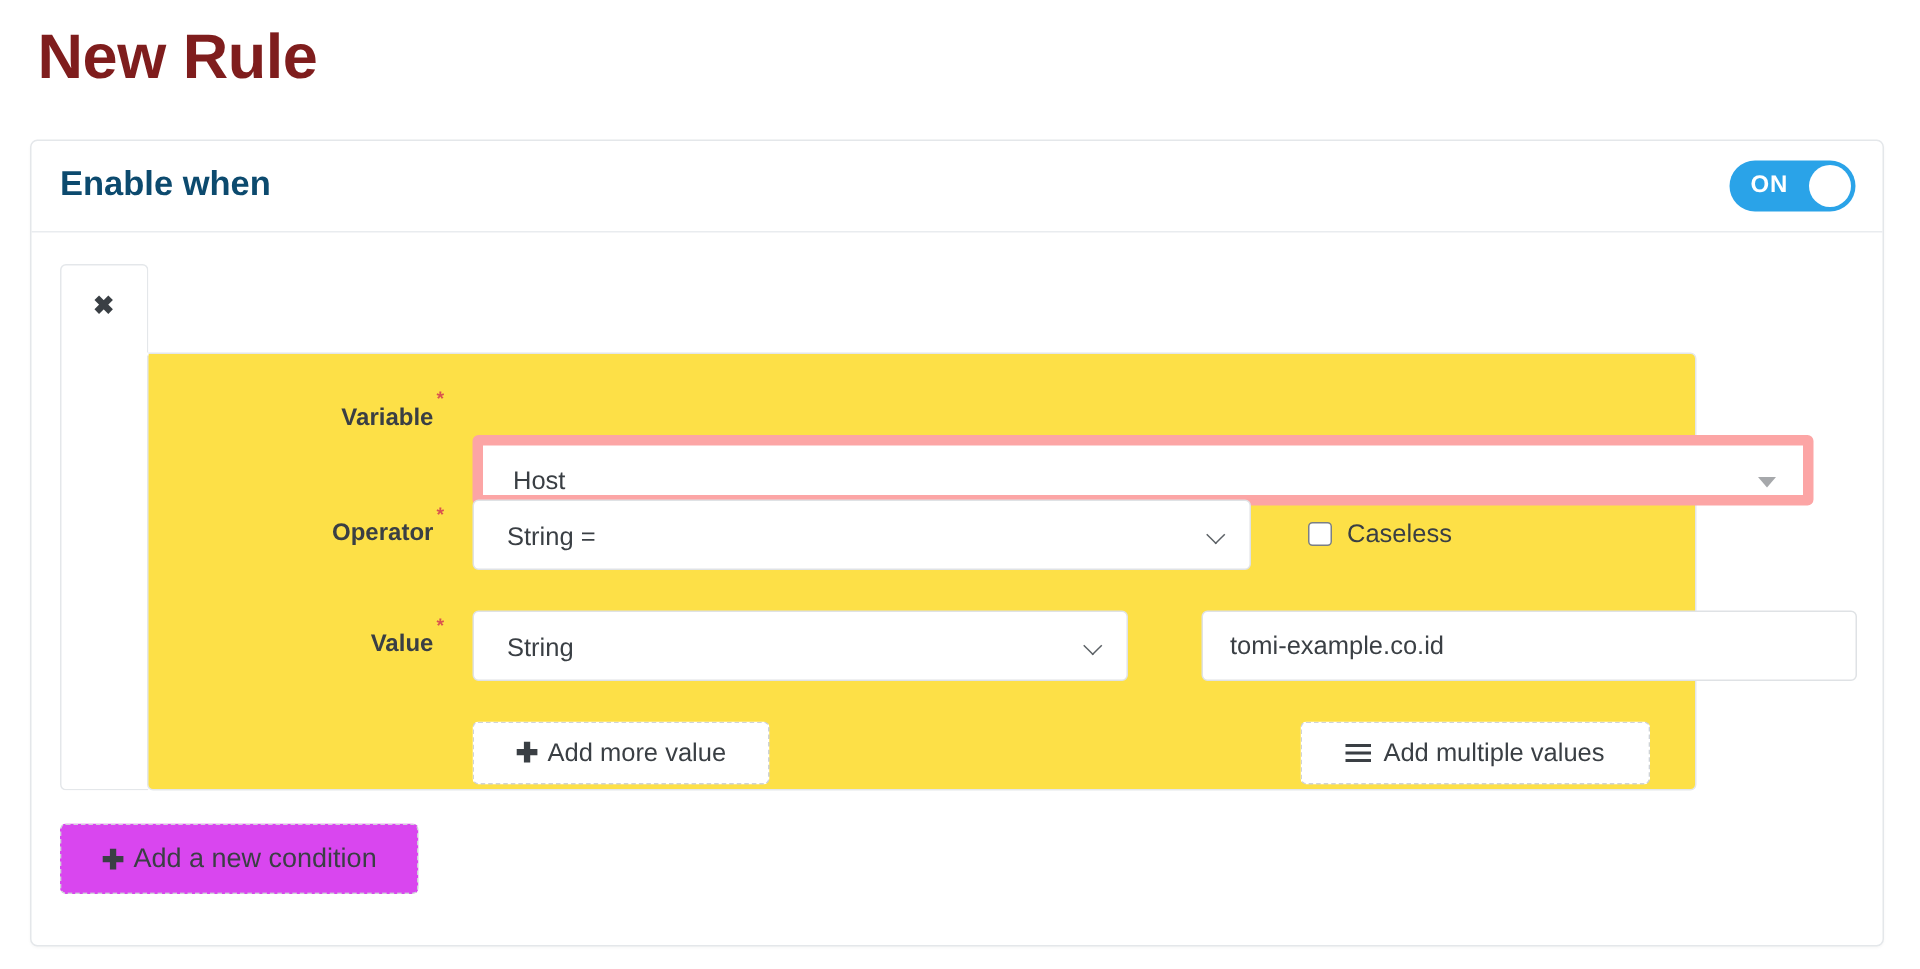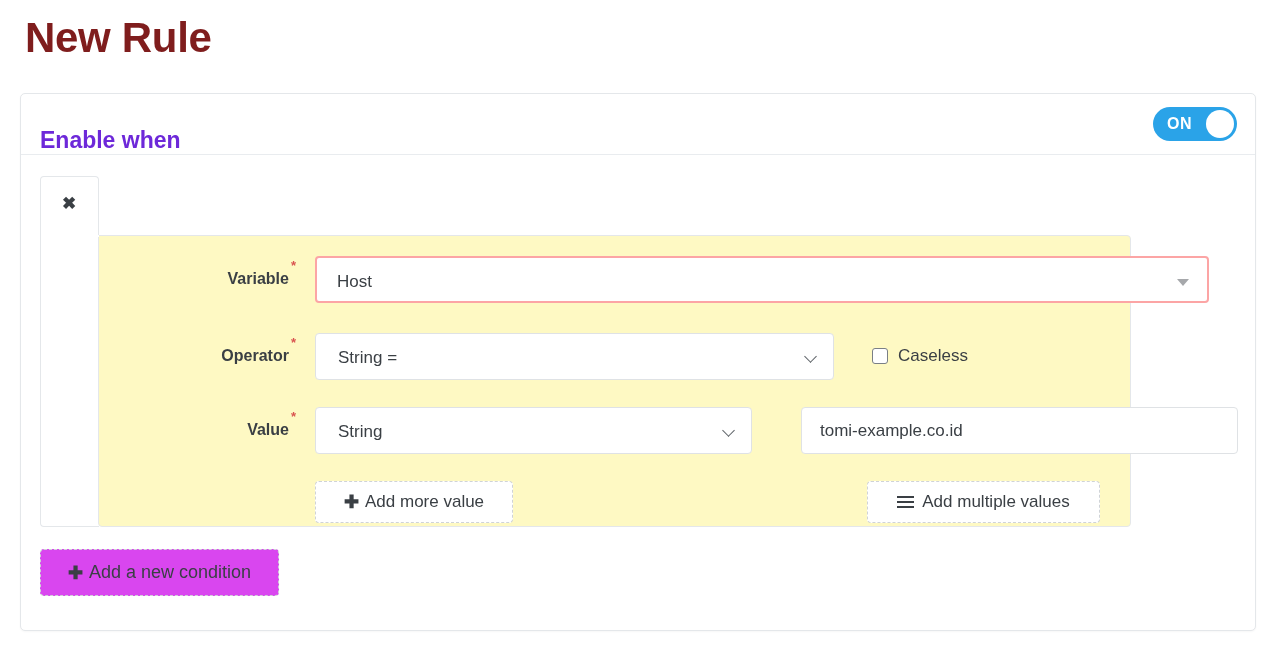--- a/index.html
+++ b/index.html
@@ -43,25 +43,25 @@
   }
   .panel-header {
     position: relative;
     height: 61px;
     border-bottom: 1px solid #e9ecef;
     box-sizing: border-box;
   }
   .panel-header-title {
     position: absolute;
     left: 19px;
-    top: 30px;
+    top: 12px;
     font-size: 23px;
     line-height: 32px;
     font-weight: bold;
-    color: #6d28d9;
+    color: #0c4a6e;
   }
 
   
   .toggle-wrap {
     position: absolute;
     right: 18px;
     top: 13px;
     width: 84px;
     height: 34px;
     border-radius: 17px;
@@ -133,21 +133,21 @@
   }
   .condition-body {
     position: absolute;
     left: 58px;
     top: 59px;
     width: 1033px;
     height: 292px;
     box-sizing: border-box;
     border: 1px solid #e4e7ea;
     border-radius: 0 4px 4px 4px;
-    background: #fef9c3;
+    background: #fde047;
   }
   
   .condition-stub {
     position: absolute;
     left: 0;
     top: 59px;
     width: 59px;
     height: 292px;
     box-sizing: border-box;
     border-left: 1px solid #e4e7ea;
@@ -187,23 +187,24 @@
   }
 
   
   .select2 {
     position: absolute;
     left: 216px;
     width: 894px;
     height: 47px;
     box-sizing: border-box;
     background: #ffffff;
-    border: 2px solid #fca5a5;
+    border: 7px solid #fca5a5;
     border-radius: 4px;
     cursor: pointer;
+    margin-top: 34px;
   }
   .select2-text {
     position: absolute;
     left: 20px;
     top: 0;
     line-height: 47px;
     font-size: 17px;
     color: #3a3f44;
   }
   .select2-caret {

